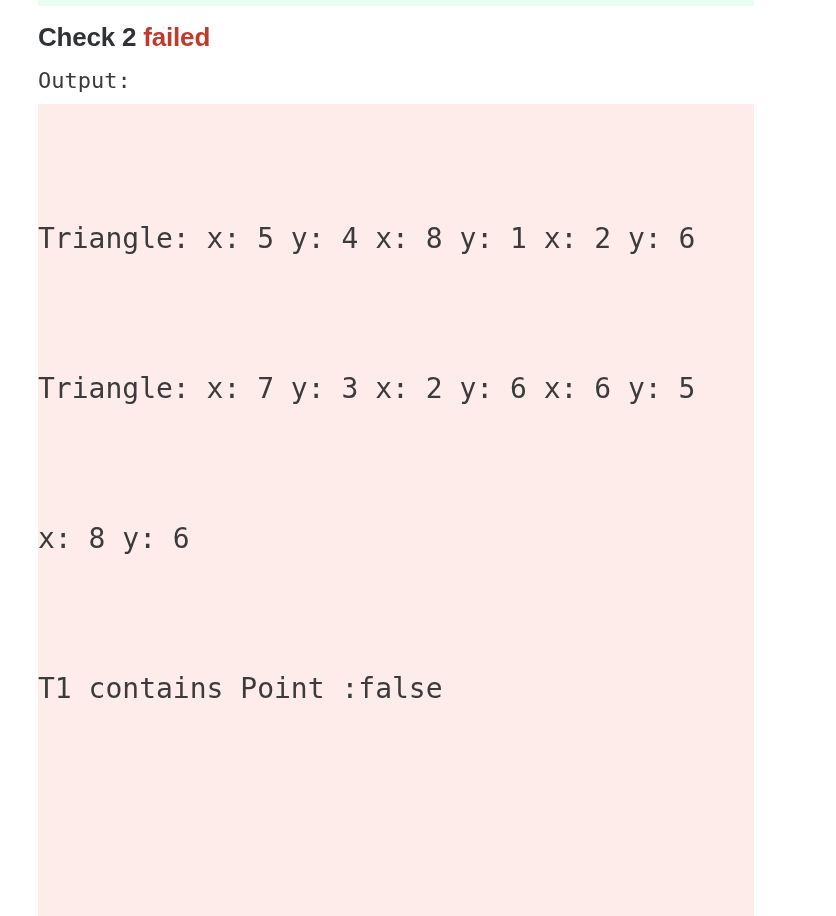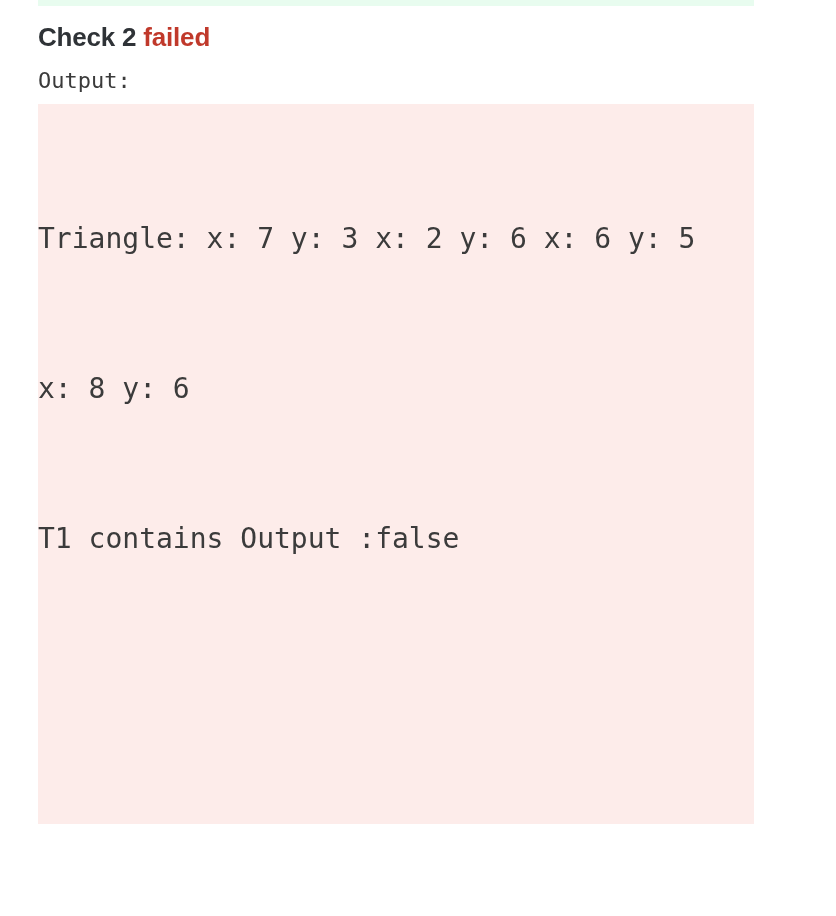--- a/index.html
+++ b/index.html
@@ -88,22 +88,23 @@
 <div class="viewport">
   <div class="content">
 
     <div class="prev-block-sliver"></div>
 
     <h2 class="check-heading"><span>Check 2</span> <span class="status-failed">failed</span></h2>
 
     <p class="io-label">Output:</p>
 
     <div class="code-block output-block">
+      <span class="code-line">Triangle: x: 5 y: 4 x: 8 y: 1 x: 2 y: 6</span>
       <span class="code-line">Triangle: x: 7 y: 3 x: 2 y: 6 x: 6 y: 5</span>
       <span class="code-line">x: 8 y: 6</span>
-      <span class="code-line">T1 contains Output :false</span>
+      <span class="code-line">T1 contains Point :false</span>
       
       
       
     </div>
 
   </div>
 </div>
 
 </body></html>

